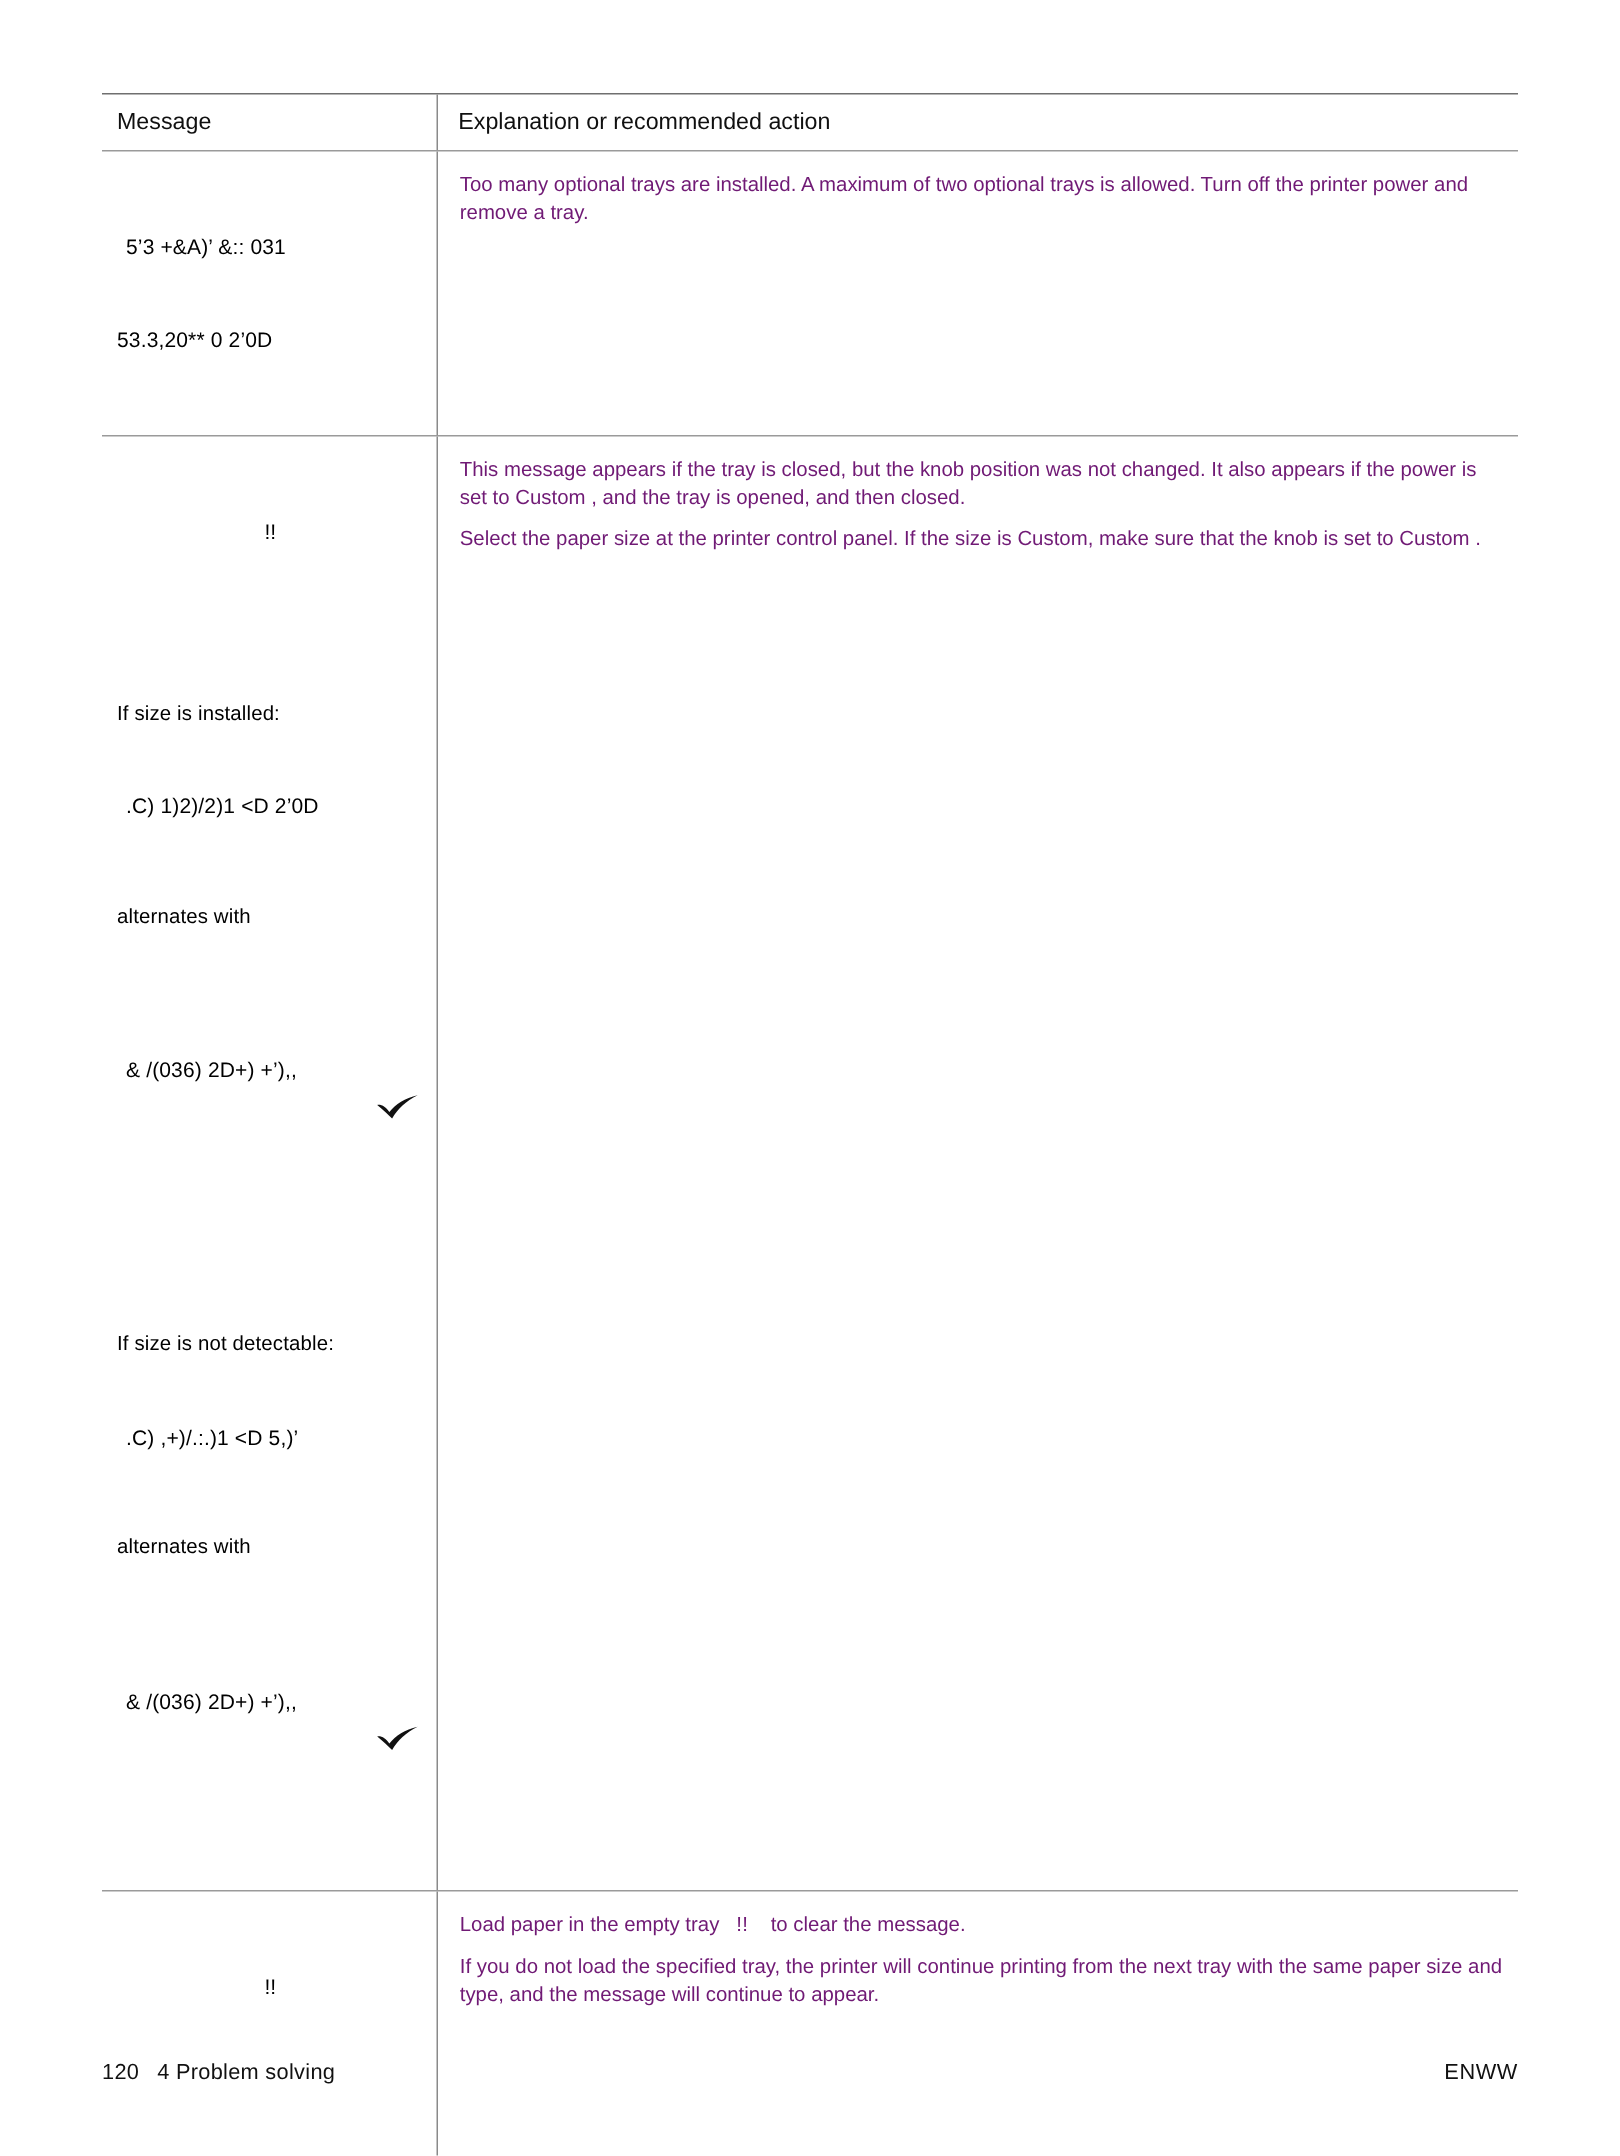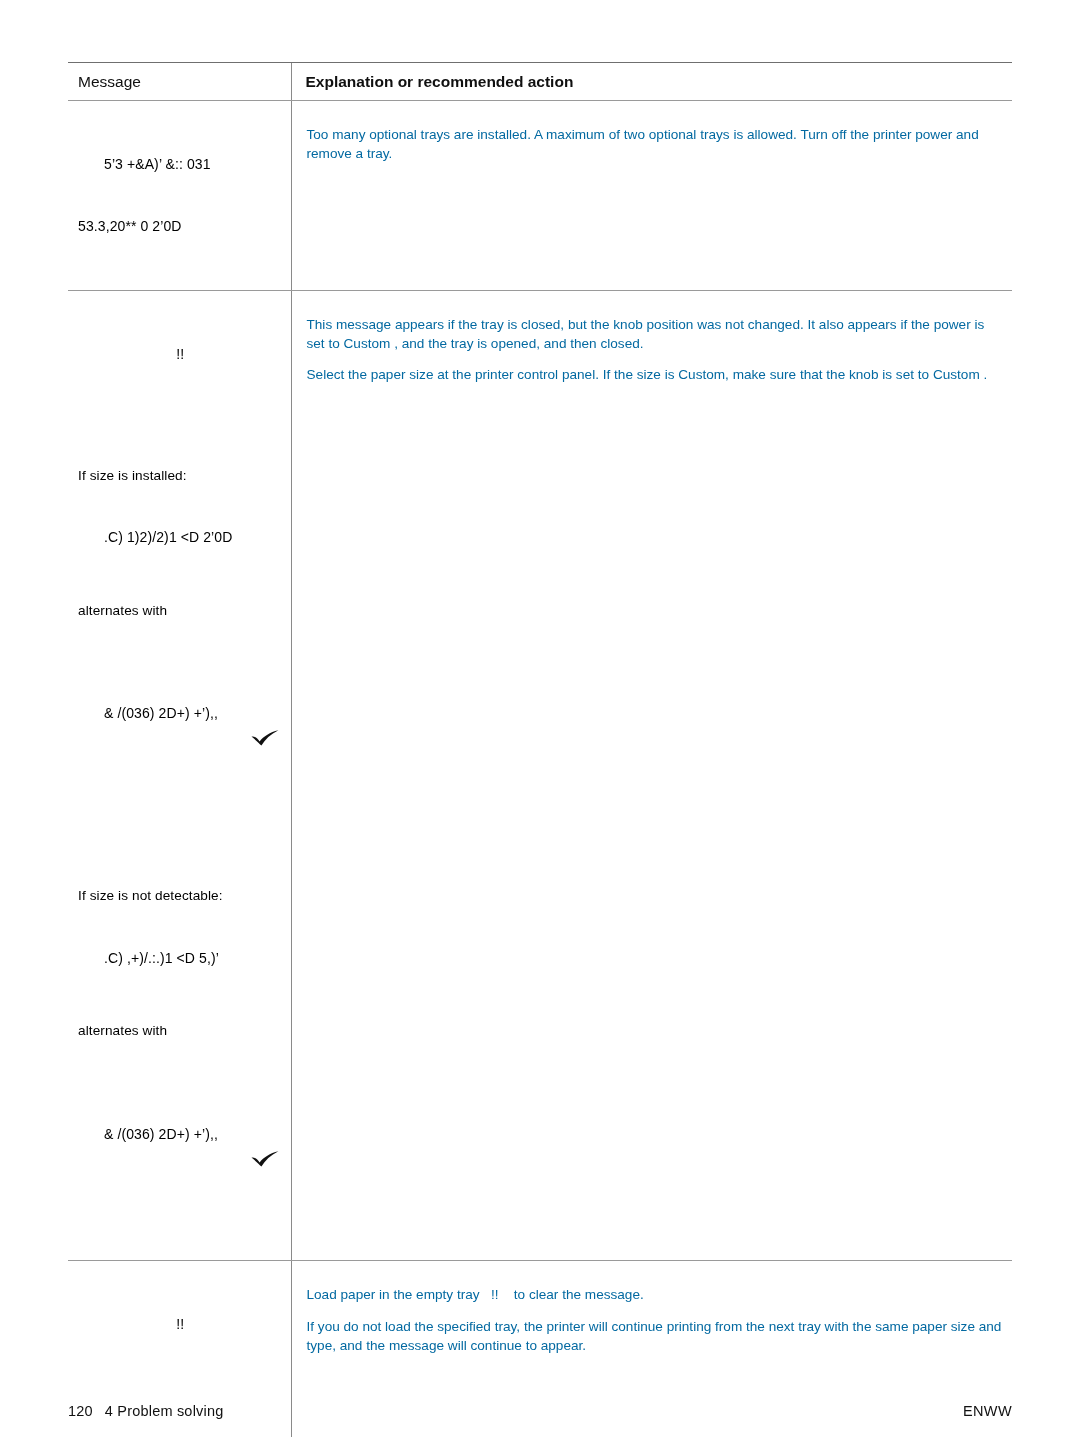--- a/index.html
+++ b/index.html
@@ -45,21 +45,21 @@
     border-top: 1.6px solid #6f6f6f;
     border-bottom: 1.4px solid #9a9a9a;
     padding: 9px 0 9px 0;
     text-align: left;
     font-weight: normal;
     font-size: 15.5px;
     line-height: 19px;
     color: #101010;
   }
   .hdr-row th.th-msg { padding-left: 10px; }
-  .hdr-row th.th-exp { padding-left: 14px; border-left: 1.1px solid #8a8a8a; font-weight: bold; }
+  .hdr-row th.th-exp { padding-left: 14px; border-left: 1.1px solid #8a8a8a; }
 
   .body-row > td {
     border-bottom: 1.2px solid #9a9a9a;
     padding-top: 12px;
     padding-bottom: 13px;
     font-size: 13.6px;
     line-height: 18.5px;
   }
   .body-row > td.cell-msg { padding-left: 10px; padding-right: 8px; }
   .body-row > td.cell-exp {
@@ -71,43 +71,43 @@
 
   
   .mono-msg {
     font-family: "Liberation Sans", sans-serif;
     font-size: 14px;
     line-height: 20.5px;
     white-space: pre-wrap;
     letter-spacing: 0.1px;
   }
   .msg-line { display: block; }
-  .msg-line.indent1 { padding-left: 6px; margin-left: 20px; }
+  .msg-line.indent1 { padding-left: 6px; }
   .msg-line.center { text-align: center; padding-left: 0; }
   .msg-line.gap { height: 19px; }
   .msg-cond { display: block; font-size: 13.6px; line-height: 20.5px; }
   .msg-alt  { display: block; font-size: 13.6px; line-height: 20.5px; margin-top: 12px; }
 
   .msg-with-icon {
     display: block;
     position: relative;
     min-height: 21px;
   }
   .msg-with-icon .glyph-slot {
     position: absolute;
     left: 172px;
     top: -2px;
   }
 
   
   .para {
-    margin: 12px 0 8px 0;
+    margin: 0 0 8px 0;
     font-size: 13.6px;
     line-height: 19px;
-    color: #0369a1;
+    color: #701a75;
   }
   .para:last-child { margin-bottom: 0; }
 
   
   .ico {
     display: inline-block;
     vertical-align: -2px;
     line-height: 1;
   }
   .ico-check svg { display: block; }
@@ -117,21 +117,21 @@
     position: absolute;
     left: 68px;
     top: 1374px;
     width: 944px;
     display: flex;
     justify-content: space-between;
     align-items: baseline;
     font-size: 14.5px;
     color: #111;
   }
-  .footer-left { letter-spacing: 0.2px; margin-top: 29px; }
+  .footer-left { letter-spacing: 0.2px; }
   .footer-left .pg { margin-right: 12px; }
   .footer-right { letter-spacing: 0.4px; }
 </style>
 </head>
 <body>
 
 <div class="page">
 
   <table class="msg-table">
     <colgroup>

